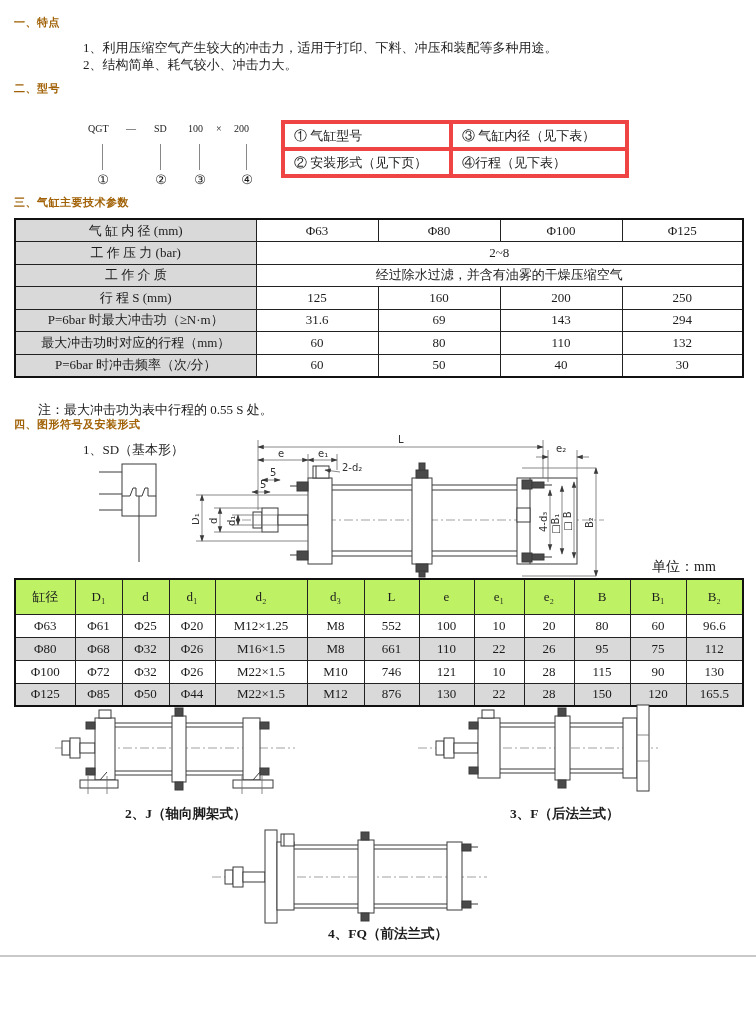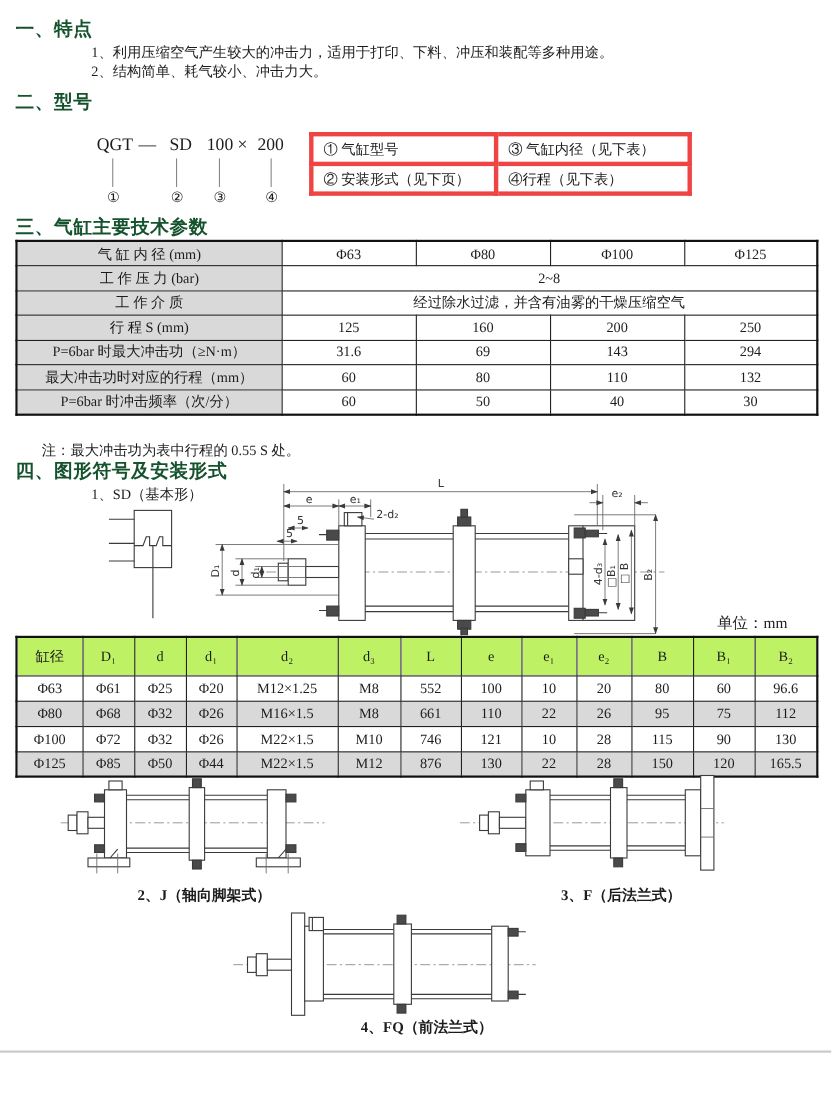--- a/index.html
+++ b/index.html
@@ -3,25 +3,25 @@
 <meta charset="utf-8">
 <style>
   * { margin:0; padding:0; box-sizing:border-box; }
   html,body { background:#fff; }
   body { font-family:"Liberation Serif","DejaVu Serif",serif; color:#1c1c1c; }
   #page {
     position:relative; width:756px; height:1014px; background:#ffffff;
     overflow:hidden; font-size:13px;
   }
   .abs { position:absolute; }
-  .h1 { font-weight:bold; font-size:17px; color:#14532d; letter-spacing:0.5px; }
+  .h1 { font-weight:bold; font-size:11px; color:#a16207; letter-spacing:0.5px; }
   .body-line { font-size:13px; white-space:nowrap;margin-left:45px; }
 
   
-  .code-part { position:absolute; font-size:16px; white-space:nowrap; }
+  .code-part { position:absolute; font-size:10px; white-space:nowrap; }
   .callout-line { position:absolute; width:1px; background:#888; }
   .callout-num { position:absolute; font-size:13px; transform:translateX(-50%); }
 
   
   table.legend { border-collapse:collapse; width:348px; table-layout:fixed; }
   table.legend td {
     border:4px solid #ef4444; height:27px; padding:0 0 0 9px;
     font-size:13px; white-space:nowrap; overflow:hidden;
   }
   table.legend { border:2px solid #222; }

